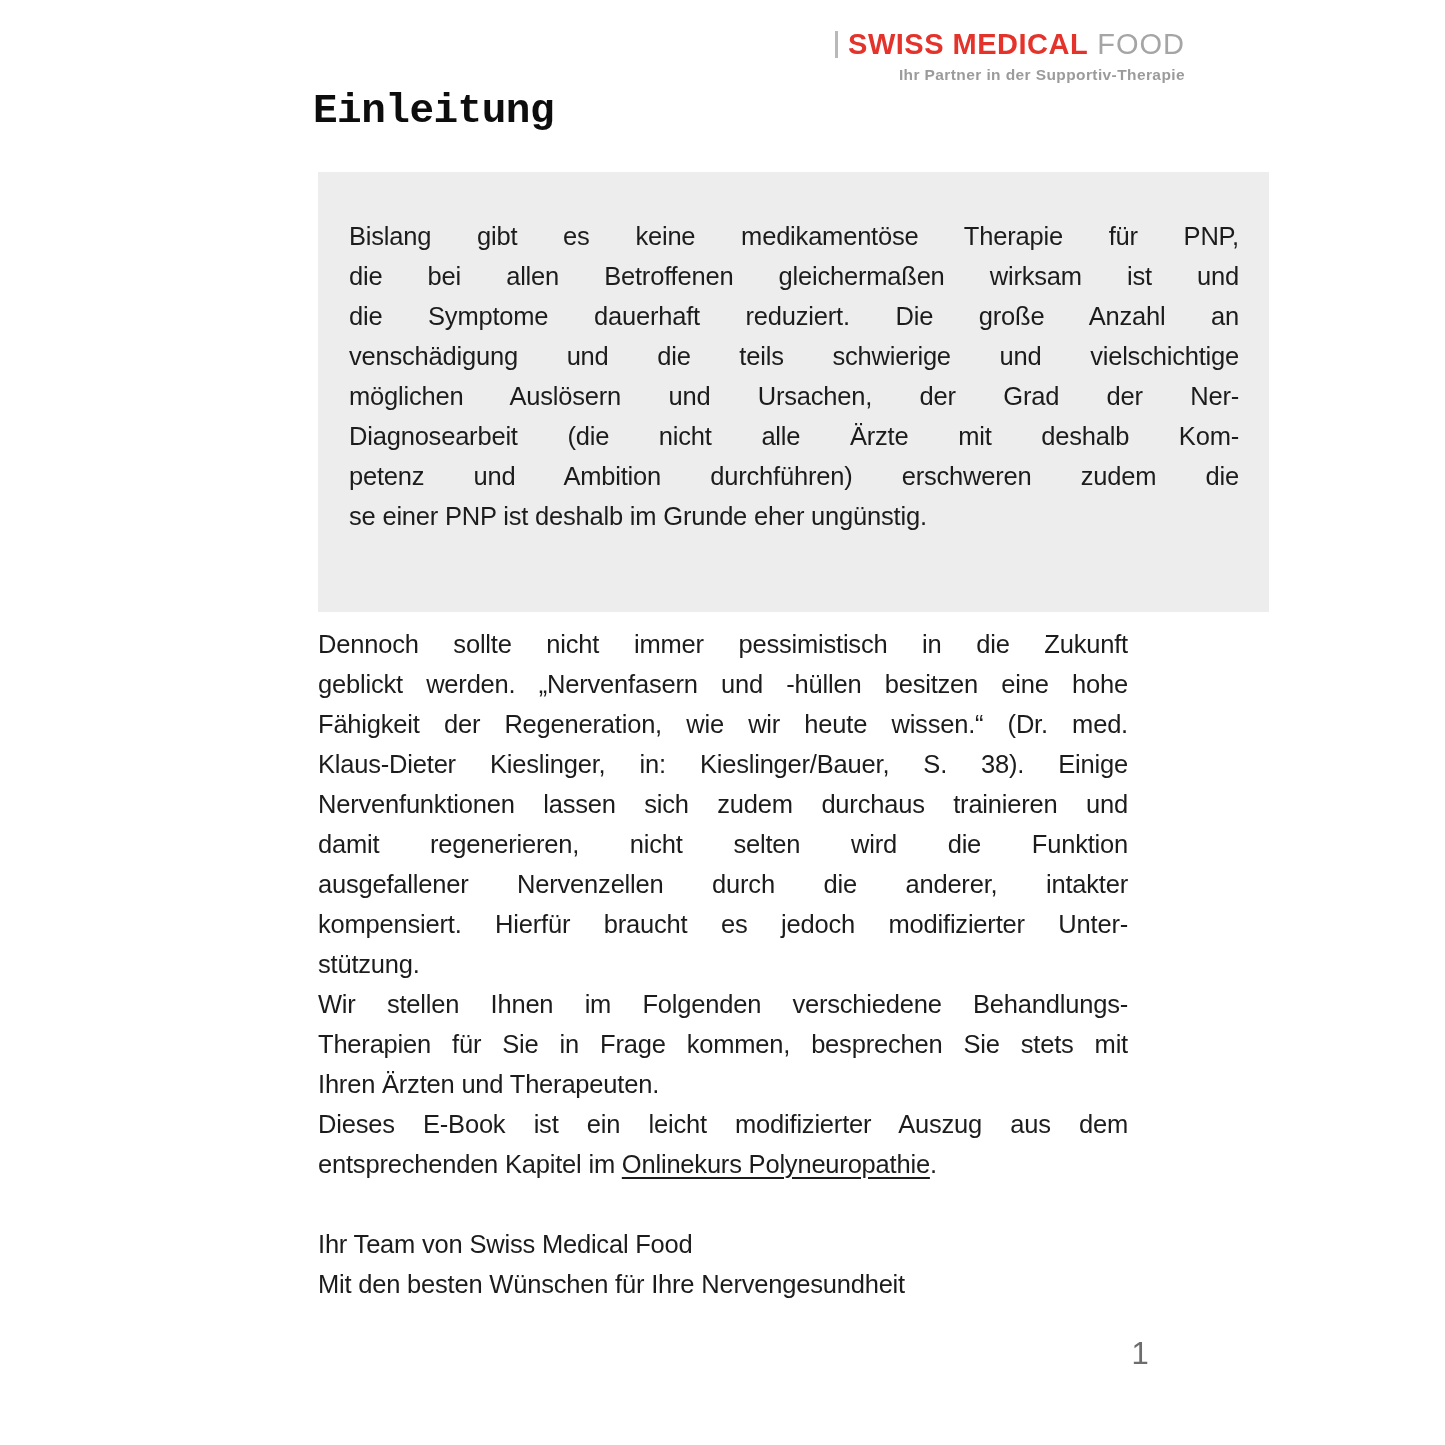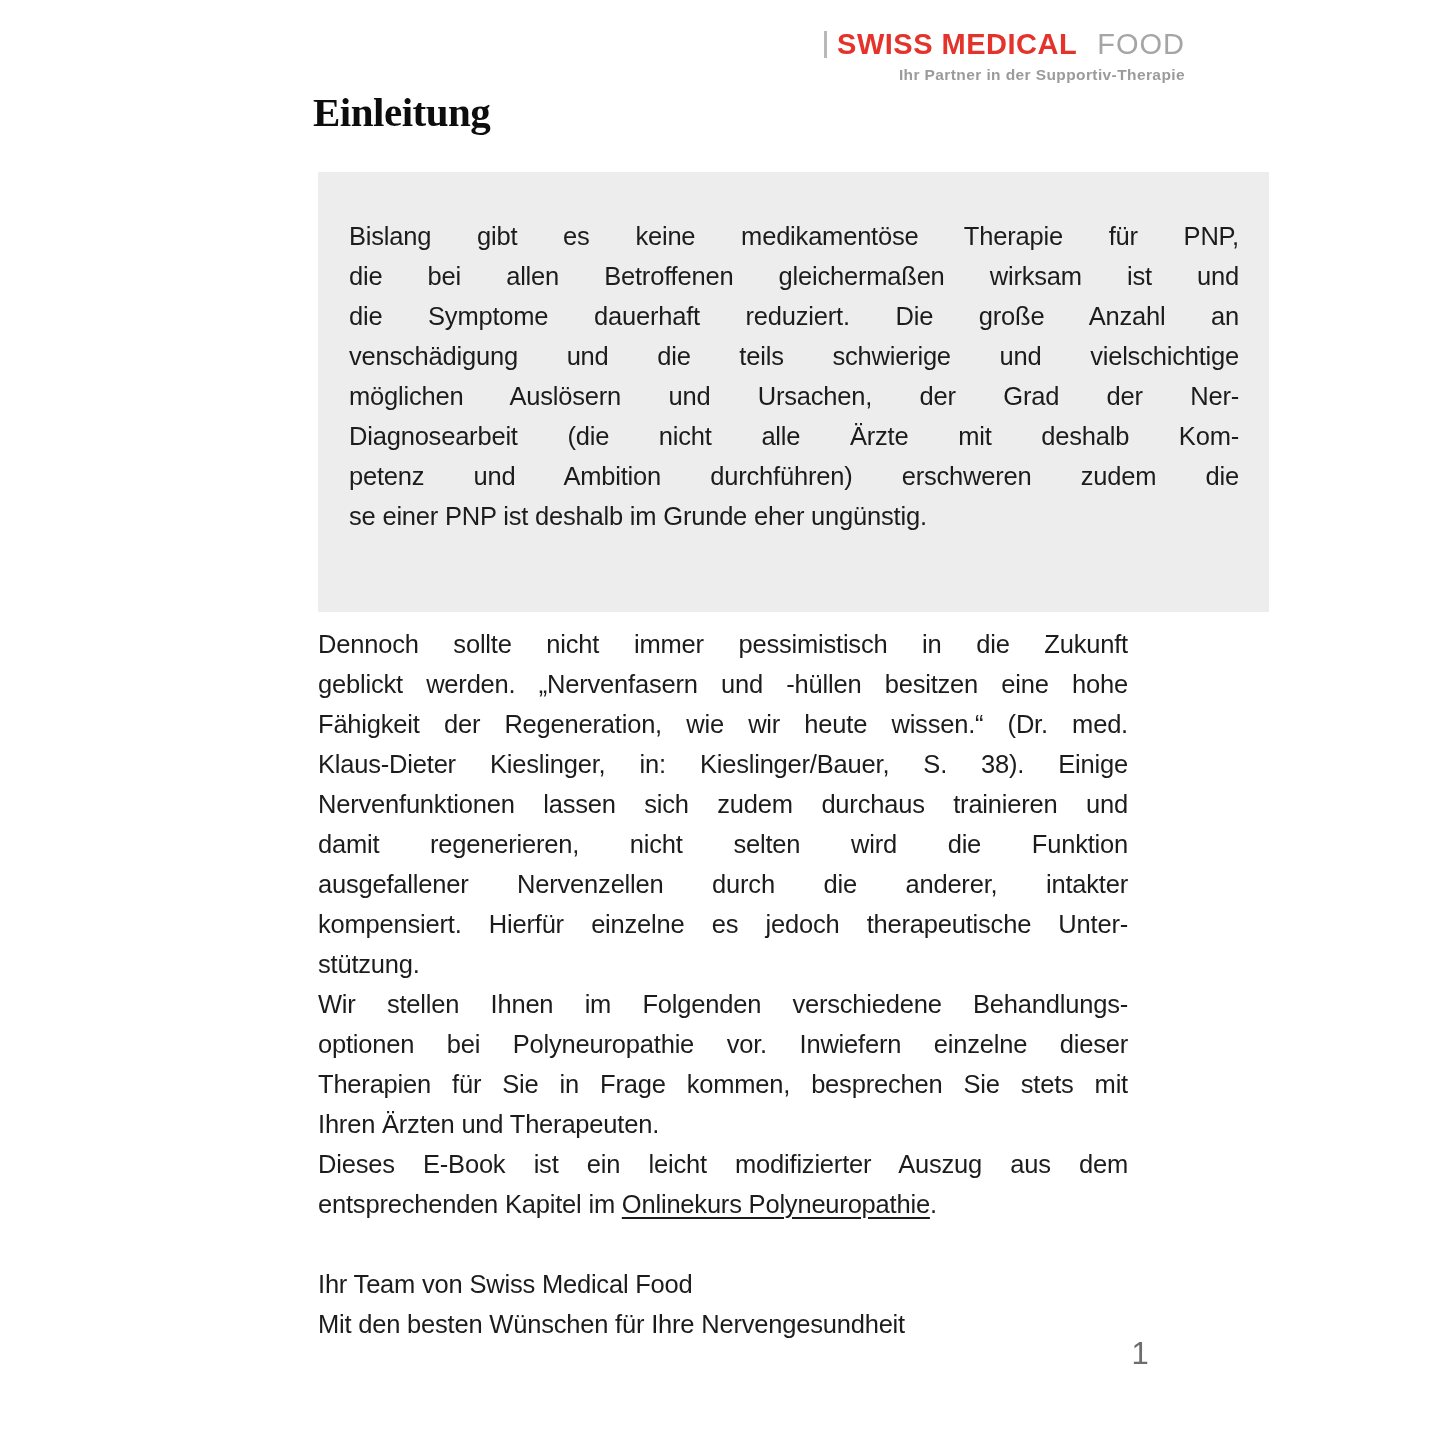--- a/index.html
+++ b/index.html
@@ -40,37 +40,37 @@
     font-weight: bold;
     font-size: 29px;
     letter-spacing: 0.5px;
     white-space: pre;
   }
   .logo-sub {
     color: var(--logo_gray, #a5a5a5);
     font-weight: normal;
     font-size: 29px;
     letter-spacing: 1px;
-    margin-left: 20px;
+    margin-left: 9px;
   }
   .tagline {
     margin-top: 5px;
     font-size: 15.5px;
     font-weight: bold;
     color: var(--tagline_gray, #9b9b9b);
     letter-spacing: 0.4px;
   }
 
   
   .heading {
     position: absolute;
     left: 313px;
     top: 88px;
     margin: 0;
-    font-family: Liberation Serif, serif;
+    font-family: Liberation Mono, monospace;
     font-size: 41px;
     font-weight: 800;
     letter-spacing: -0.5px;
     color: #0d0d0d;
     text-align: center;
   }
 
   
   .line {
     line-height: 40px;
@@ -157,27 +157,26 @@
   <main class="content">
 
     <section>
       <div class="line j">Dennoch sollte nicht immer pessimistisch in die Zukunft</div>
       <div class="line j">geblickt werden. „Nervenfasern und -hüllen besitzen eine hohe</div>
       <div class="line j">Fähigkeit der Regeneration, wie wir heute wissen.“ (Dr. med.</div>
       <div class="line j">Klaus-Dieter Kieslinger, in: Kieslinger/Bauer, S. 38). Einige</div>
       <div class="line j">Nervenfunktionen lassen sich zudem durchaus trainieren und</div>
       <div class="line j">damit regenerieren, nicht selten wird die Funktion</div>
       <div class="line j">ausgefallener Nervenzellen durch die anderer, intakter</div>
-      <div class="line j">kompensiert. Hierfür einzelne es jedoch therapeutische Unter-</div>
+      <div class="line j">kompensiert. Hierfür braucht es jedoch modifizierter Unter-</div>
       <div class="line l">stützung.</div>
     </section>
 
     <section>
       <div class="line j">Wir stellen Ihnen im Folgenden verschiedene Behandlungs-</div>
-      <div class="line j">optionen bei Polyneuropathie vor. Inwiefern einzelne dieser</div>
       <div class="line j">Therapien für Sie in Frage kommen, besprechen Sie stets mit</div>
       <div class="line l">Ihren Ärzten und Therapeuten.</div>
     </section>
 
     <section>
       <div class="line j">Dieses E-Book ist ein leicht modifizierter Auszug aus dem</div>
       <div class="line l"><span>entsprechenden Kapitel im </span><a class="link">Onlinekurs Polyneuropathie</a><span>.</span></div>
     </section>
 
     <section class="closing">

